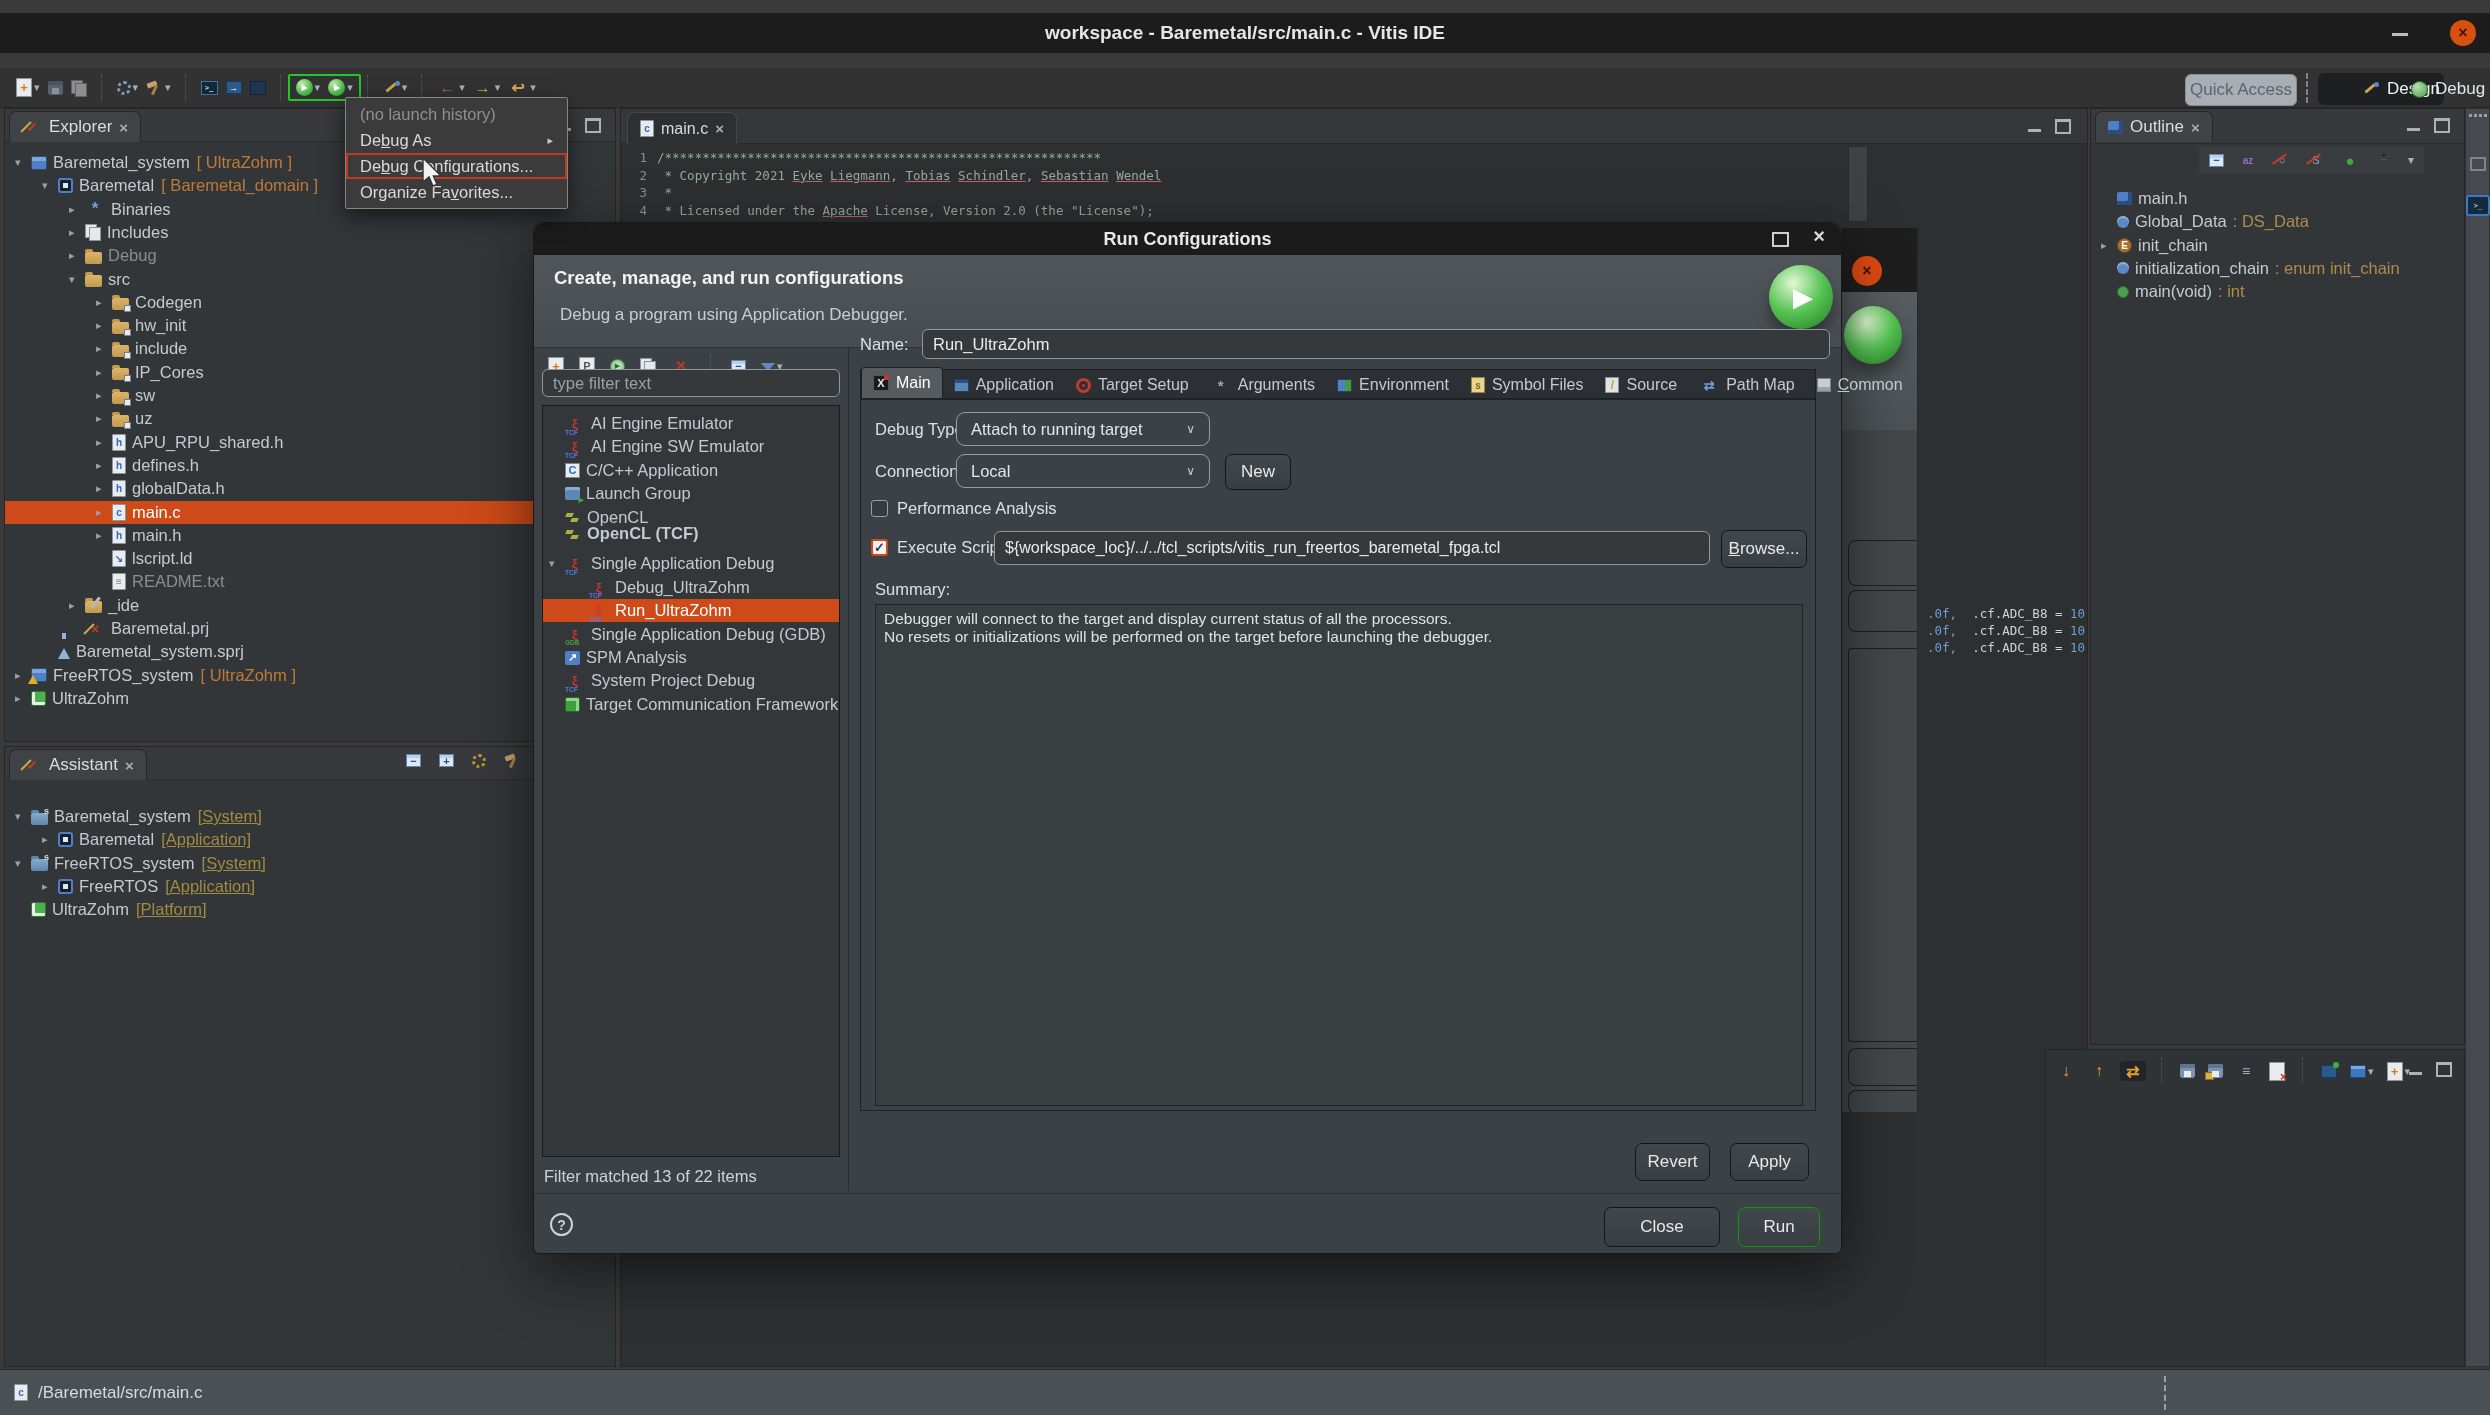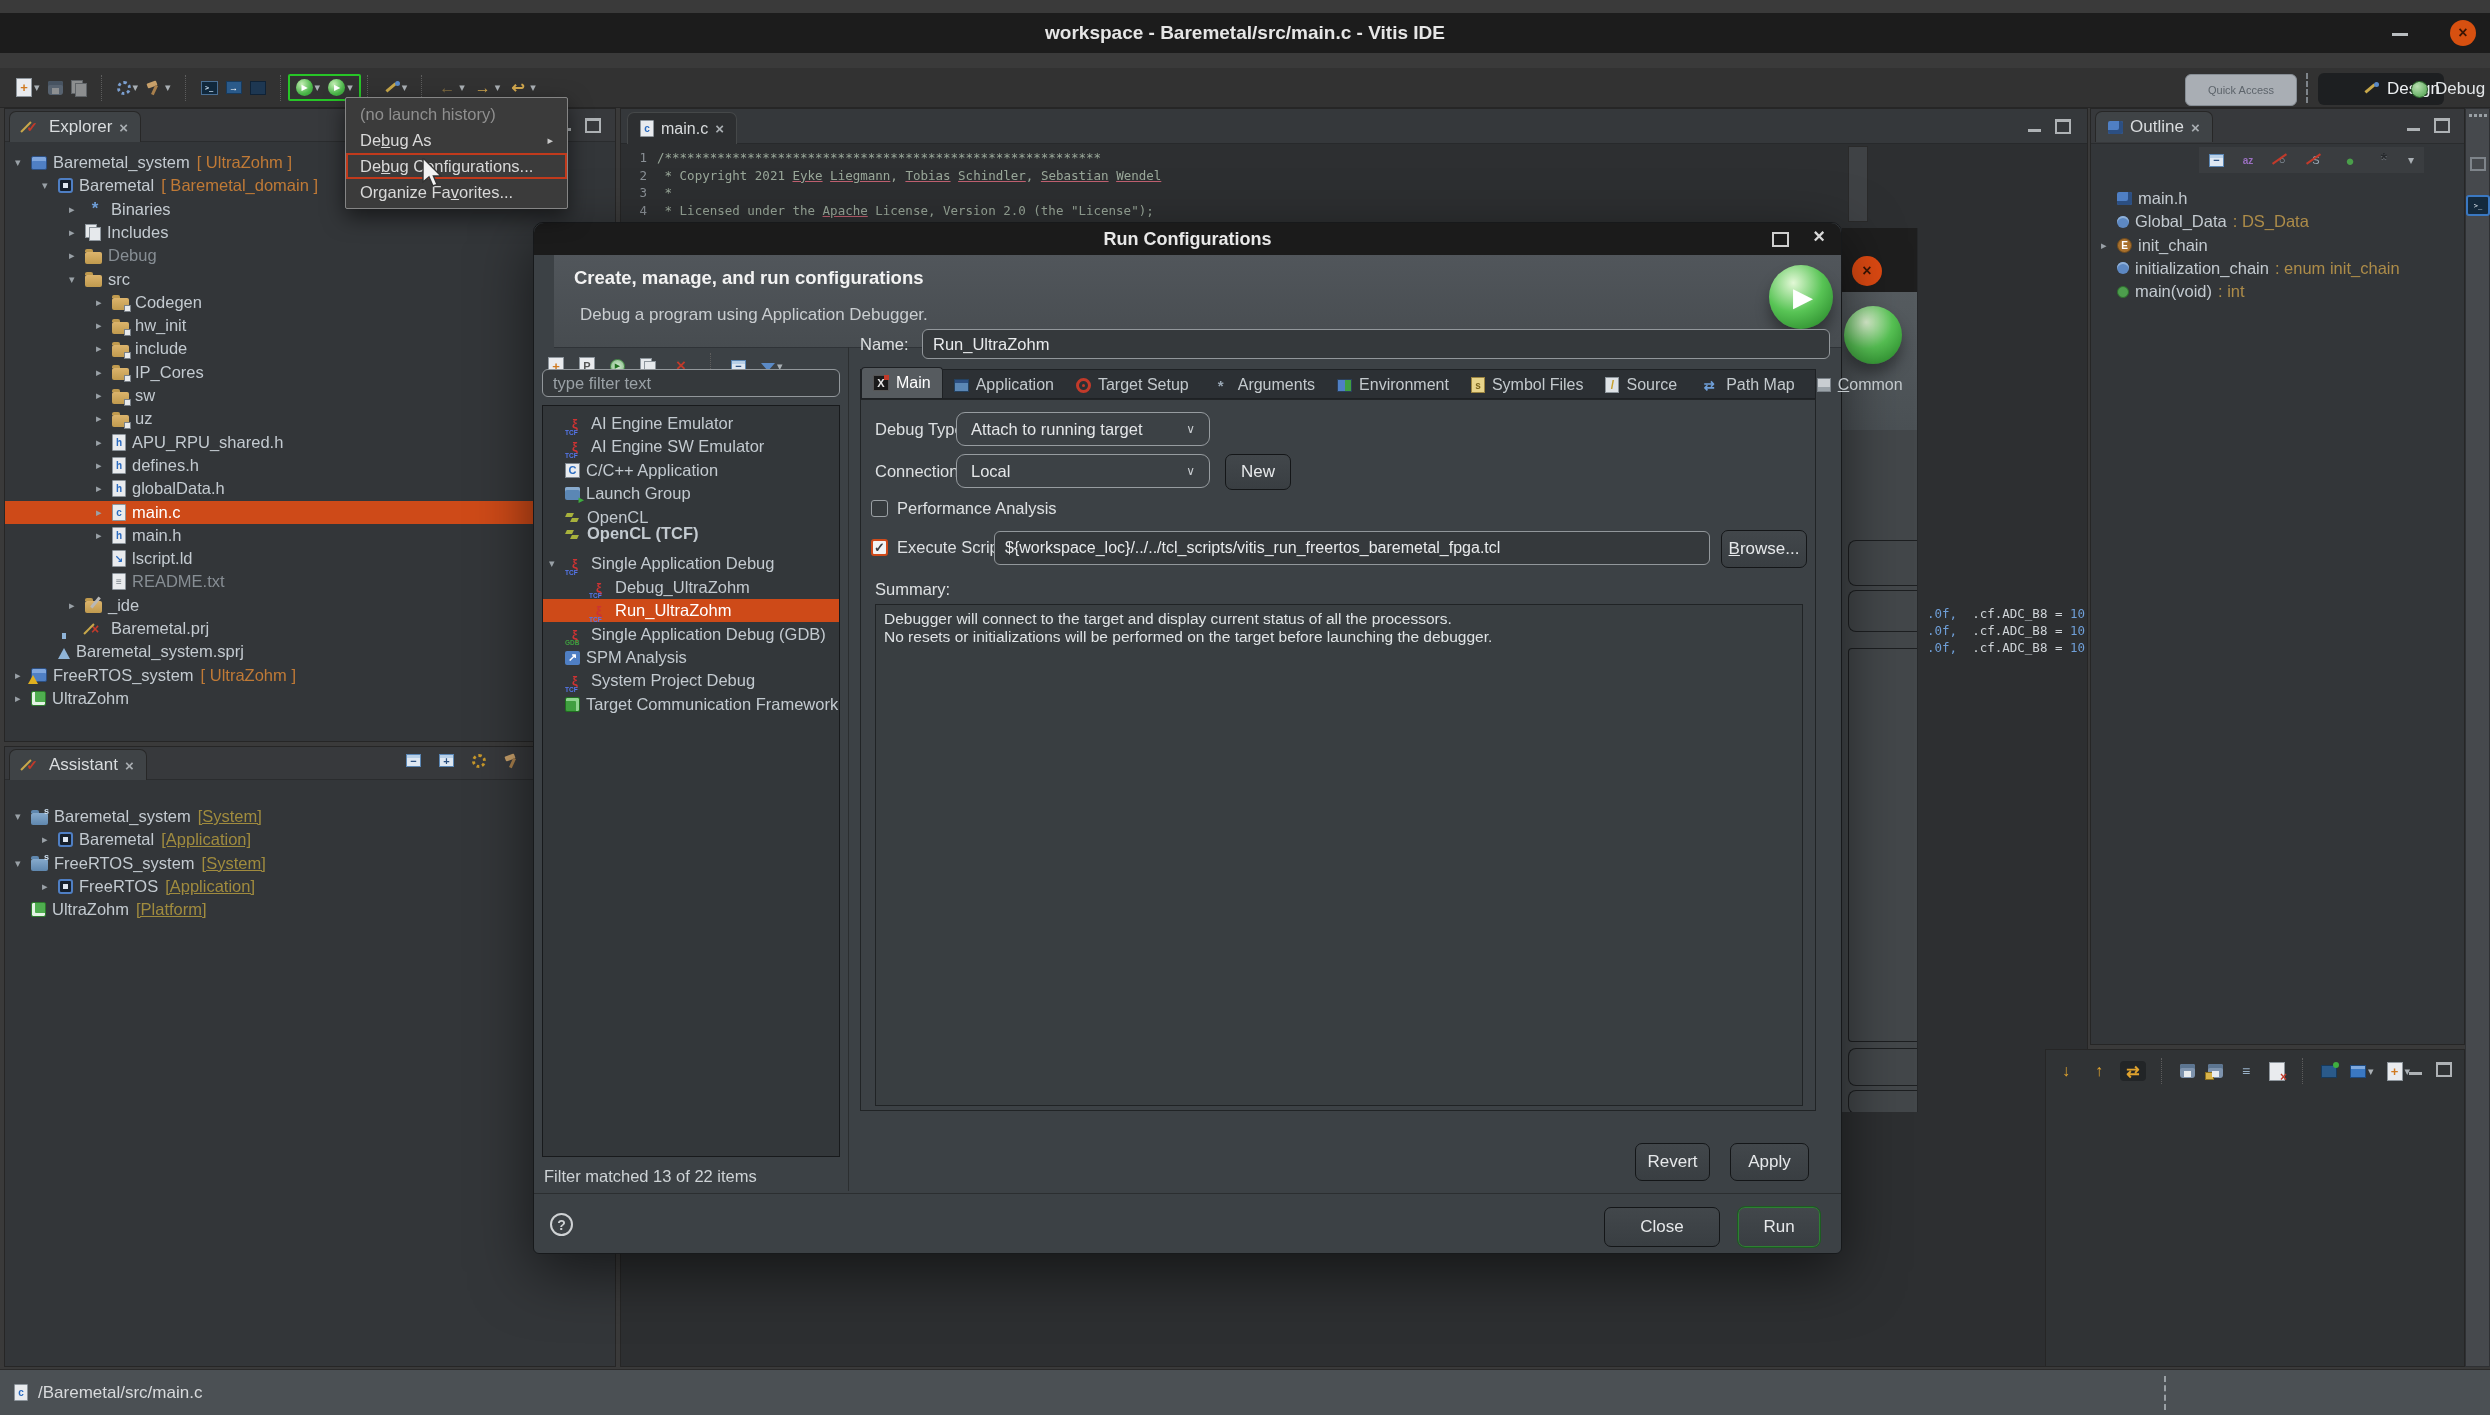--- a/index.html
+++ b/index.html
@@ -12,21 +12,21 @@
   .wmin{width:16px;height:3px;background:#b9bdc0;}
   .wclose{width:26px;height:26px;border-radius:50%;background:#d75010;color:#3a1504;font-weight:bold;font-size:16px;display:flex;align-items:center;justify-content:center;}
   #menubar{left:0;top:40px;width:2490px;height:28px;background:#323232;border-bottom:1px solid #2a2a2a;display:flex;align-items:center;padding-left:8px;box-sizing:border-box;}
   .mitem{padding:0 12px;height:28px;line-height:28px;color:#d8d8d8;}
   #toolbar{left:0;top:68px;width:2490px;height:40px;background:#323232;border-bottom:1px solid #262626;display:flex;align-items:center;padding-left:8px;box-sizing:border-box;}
   .tgroup{display:flex;align-items:center;gap:4px;padding:2px 6px;}
   .tgroup.grn{border:2px solid #27c527;border-radius:2px;padding:1px 4px;}
   .tsep{width:1px;height:26px;border-left:1px dotted #5d5d5d;margin:0 6px;}
   .tbtn{display:inline-flex;align-items:center;gap:2px;padding:2px;}
   .dd{color:#aab0b5;font-size:11px;}
-  #qa{background:#a9aeb4;color:#5d646b;border:1px solid #868d94;border-radius:6px;font-size:11px;display:flex;align-items:center;justify-content:center;}
+  #qa{background:#a9aeb4;color:#5d646b;border:1px solid #868d94;border-radius:6px;font-size:17px;display:flex;align-items:center;justify-content:center;}
   #persp-design{background:#1d1f21;border-radius:6px;color:#eceff1;display:flex;align-items:center;gap:8px;justify-content:center;padding-left:40px;}
   #persp-debug{display:flex;align-items:center;gap:8px;color:#e2e5e7;}
   .vdash{border-left:2px dashed #7e848a;height:30px;}
   
   .panel{background:#333639;border:1px solid #262626;box-sizing:border-box;}
   .phead{position:absolute;left:0;top:0;right:0;height:32px;background:#37393c;border-bottom:1px solid #2a2c2e;}
   .ptab{position:absolute;left:4px;top:2px;height:30px;background:#3f4346;border:1px solid #272727;border-bottom:none;border-radius:7px 7px 0 0;display:flex;align-items:center;gap:7px;padding:0 12px;font-size:17px;color:#d9dcde;}
   .pclose{color:#a9aeb2;font-size:15px;font-weight:bold;}
   .pminmax{position:absolute;top:9px;display:flex;gap:14px;align-items:center;}
   .pm1{width:13px;height:3px;background:#aeb2b5;margin-top:8px;}
@@ -152,21 +152,21 @@
   .restore{width:12px;height:10px;border:2px solid #7e848a;position:relative;margin:40px auto 0;}
   .consoleic{width:20px;height:17px;background:#142a3d;border:2px solid #3a78c2;border-radius:3px;margin:24px auto 0;color:#e8f0f8;font-size:7px;display:flex;align-items:center;justify-content:center;font-family:"DejaVu Sans Mono",monospace;}
   
   #statusbar{left:0;top:1369px;width:2490px;height:46px;background:#4b5054;border-top:1px solid #2a2a2a;display:flex;align-items:center;padding-left:14px;box-sizing:border-box;color:#d8dadc;gap:10px;}
   
   #bdialog{left:1842px;top:228px;width:76px;height:884px;background:#43474a;border-right:1px solid #26282a;box-sizing:border-box;overflow:hidden;z-index:5;}
   .bdbox{position:absolute;left:6px;width:74px;border:1px solid #1d1f21;border-right:none;border-radius:8px 0 0 8px;}
   #dialog{left:533px;top:222px;width:1309px;height:1032px;background:#3c4145;border:1px solid #17191b;border-radius:10px 10px 6px 6px;box-shadow:0 18px 60px rgba(0,0,0,.55);z-index:6;box-sizing:border-box;}
   #dlg-titlebar{position:absolute;left:0;top:0;right:0;height:32px;background:#1b1b1b;border-radius:10px 10px 0 0;}
   #dlg-title{position:absolute;left:0;right:0;top:0;height:32px;line-height:32px;text-align:center;font-weight:bold;font-size:18px;color:#e8e8e8;}
-  #dlg-banner{position:absolute;left:0;top:32px;right:0;height:92px;background:linear-gradient(#51565b,#474c50);border-bottom:1px solid #2f3337;margin-left:20px;}
+  #dlg-banner{position:absolute;left:0;top:32px;right:0;height:92px;background:linear-gradient(#51565b,#474c50);border-bottom:1px solid #2f3337;}
   .sphere{width:64px;height:64px;border-radius:50%;background:radial-gradient(circle at 38% 28%,#e2f8d6,#58c455 48%,#2f9030 85%,#1f7022);display:flex;align-items:center;justify-content:center;color:#fff;font-size:26px;text-indent:4px;box-shadow:0 10px 14px rgba(0,0,0,.35);}
   .dlgbtn{position:absolute;display:flex;align-items:center;justify-content:center;background:linear-gradient(#42474b,#393e42);border:1px solid #141618;border-radius:7px;color:#e6e8ea;font-size:17px;}
   .dlgbtn.green{border:1px solid #2e8033;outline:1px solid #1d5a22;}
   .inputx{position:absolute;background:#35393c;border:1px solid #92979b;border-radius:6px;color:#e8eaec;font-size:16.5px;padding:0 10px;box-sizing:border-box;font-family:"Liberation Sans",sans-serif;}
   .inputx::placeholder{color:#9aa1a6;}
   .selectx{position:absolute;background:#3c4145;border:1px solid #979ca0;border-radius:9px;color:#e4e6e8;font-size:16.5px;display:flex;align-items:center;padding:0 14px;box-sizing:border-box;}
   .selectx .chev{margin-left:auto;color:#c8ccd0;font-size:12px;}
   .cb{position:absolute;width:17px;height:17px;border:1px solid #9aa0a4;border-radius:3px;background:#363b3e;box-sizing:border-box;}
   .cb.checked{background:#f2f3f4;border:2px solid #cf4a1a;color:#3a3e42;font-weight:bold;font-size:13px;display:flex;align-items:center;justify-content:center;}
   #dlg-tabbar{position:absolute;display:flex;align-items:flex-end;background:#2c3034;border:1px solid #1e2124;box-sizing:border-box;}

